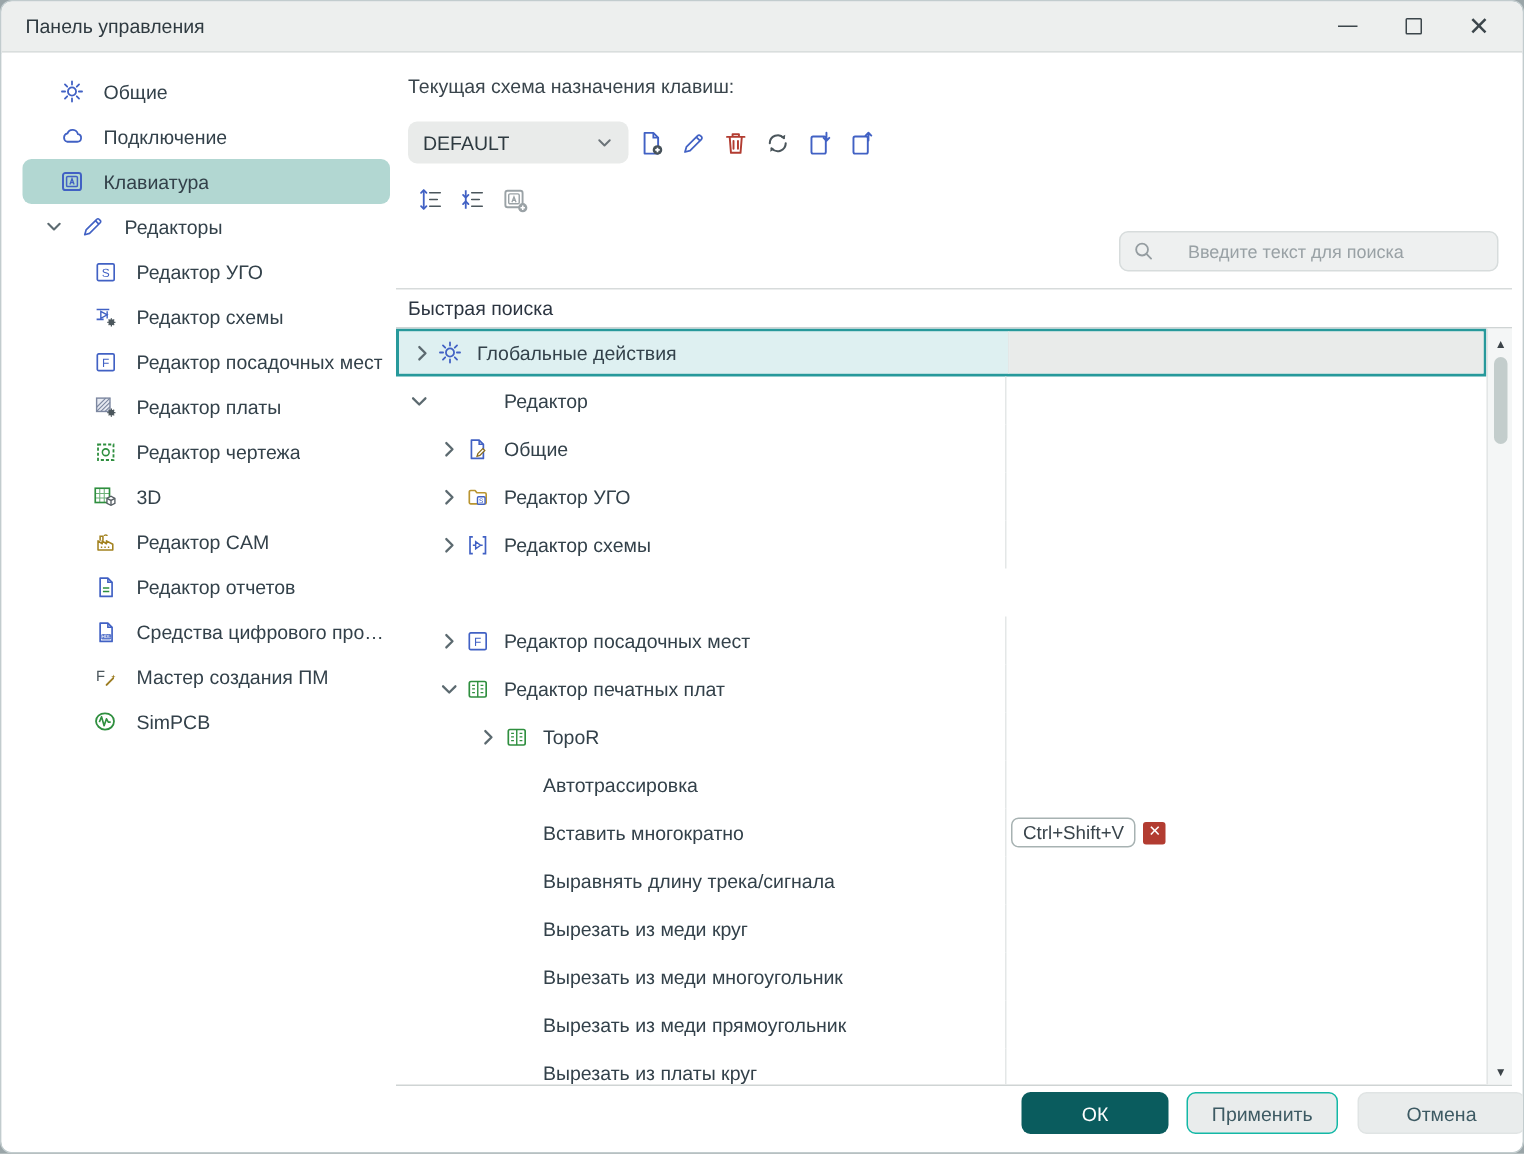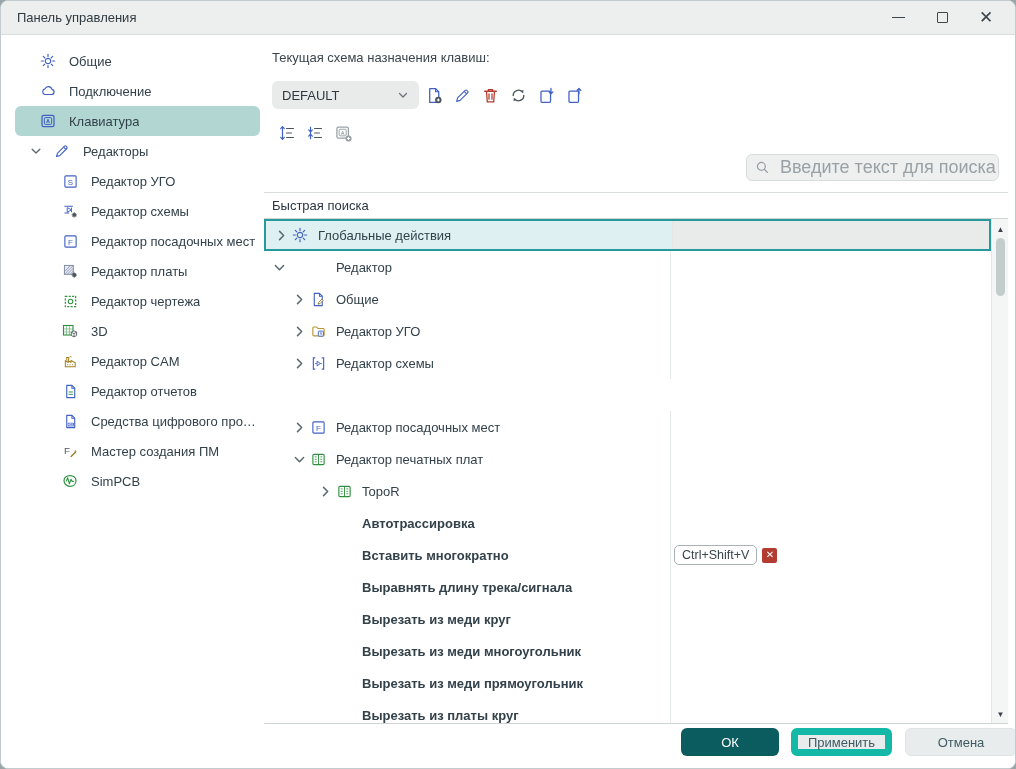--- a/index.html
+++ b/index.html
@@ -33,56 +33,56 @@
   .dropdown{width:147px;height:28px;background:#e9ebea;border-radius:6px;display:flex;align-items:center;
             padding:0 10px;font-size:13px;color:#2e3a40;cursor:default;}
   .dropdown .dtext{flex:1;}
   .tbtn{width:26px;height:26px;display:flex;align-items:center;justify-content:center;margin-left:2px;cursor:default;}
   .tbtn:first-of-type{margin-left:12px;}
   .toolrow2{position:absolute;left:12px;top:86px;display:flex;align-items:center;gap:6px;}
   .tbtn2{width:22px;height:22px;display:flex;align-items:center;justify-content:center;cursor:default;}
   
   .search{position:absolute;left:482px;top:118px;width:253px;height:27px;background:#eef0f0;
           border:1px solid #d7dcdc;border-radius:6px;display:flex;align-items:center;padding:0 8px;}
-  .search input{border:0;background:transparent;outline:none;font-size:18px;color:#be185d;flex:1;margin-left:8px;}
+  .search input{border:0;background:transparent;outline:none;font-size:12px;color:#be185d;flex:1;margin-left:20px;}
   .search input::placeholder{color:#99a1a5;}
   
   .table{position:absolute;left:0;top:156px;width:744px;}
   .thead{display:flex;height:27px;border-top:1px solid #d7dbdb;border-bottom:1px solid #cfd4d4;
          align-items:center;font-size:13px;color:#2b3440;}
   .thead .h1{flex:0 0 407px;padding-left:8px;border-right:1px solid #d7dbdb;height:100%;display:flex;align-items:center;}
   .thead .h2{flex:1;padding-left:8px;}
   .tbody{position:relative;height:505px;overflow:hidden;border-bottom:1px solid #cfd4d4;}
   .rows{position:absolute;left:0;top:0;width:727px;}
   .trow{display:flex;height:32px;align-items:center;font-size:13px;color:#33414a;cursor:default;justify-content:center;}
   .tname{flex:0 0 407px;height:100%;display:flex;align-items:center;border-right:1px solid #e4e7e7;}
   .tkey{flex:1;height:100%;display:flex;align-items:center;padding-left:3px;}
   .trow.sel{border:2px solid #27999b;}
   .trow.sel .tname{background:#def0f1;}
   .trow.sel .tkey{background:#e9ebea;}
   .tchev{flex:0 0 14px;display:flex;justify-content:center;}
   .tic{flex:0 0 24px;display:flex;justify-content:center;align-items:center;}
   .tsp{flex:0 0 44px;}
   .tlbl{margin-left:6px;white-space:nowrap;}
-  .p0{padding-left:8px;} .p1{padding-left:28px;} .p2{padding-left:54px;} .p3{padding-left:98px;font-weight:bold;}
+  .p0{padding-left:8px;} .p1{padding-left:28px;} .p2{padding-left:54px;} .p3{padding-left:98px;}
   .chip{background:#fff;border:1.6px solid #a7b2b2;border-radius:5px;padding:2px 7px;font-size:12.5px;color:#3a454c;}
   .chip-x{width:15px;height:15px;background:#b23c31;border-radius:2px;margin-left:5px;display:flex;
           align-items:center;justify-content:center;color:#fff;font-size:10px;line-height:1;cursor:default;}
   
   .vscroll{position:absolute;right:0;top:0;width:17px;height:505px;background:#f4f6f6;border-left:1px solid #e3e6e6;}
   .sarrow{position:absolute;left:0;width:17px;height:16px;display:flex;align-items:center;justify-content:center;
           font-size:8px;color:#3c4449;cursor:default;}
   .sarrow.up{top:2px;} .sarrow.down{bottom:2px;}
   .sthumb{position:absolute;left:4px;top:19px;width:9px;height:58px;background:#c3cdcc;border-radius:5px;cursor:default;}
   
   .footer{position:absolute;left:0;right:0;bottom:12px;height:28px;}
   .btn{position:absolute;height:28px;border-radius:6px;font-size:13px;display:flex;align-items:center;
        justify-content:center;cursor:default;}
   .btn-ok{left:417px;width:98px;background:#0a5c5e;color:#fff;}
-  .btn-apply{left:527px;width:101px;background:#e9ecec;color:#3d5a63;border:7px solid #14b8a6;}
+  .btn-apply{left:527px;width:101px;background:#e9ecec;color:#3d5a63;border:1px solid #14b8a6;}
   .btn-cancel{left:641px;width:112px;background:#e9ecec;color:#3d5a63;border:1px solid #e0e4e4;}
   svg{display:block;}
 </style>
 </head>
 <body>
 
 <div class="window">
 
   <div class="titlebar">
     <div class="title">Панель управления</div>

